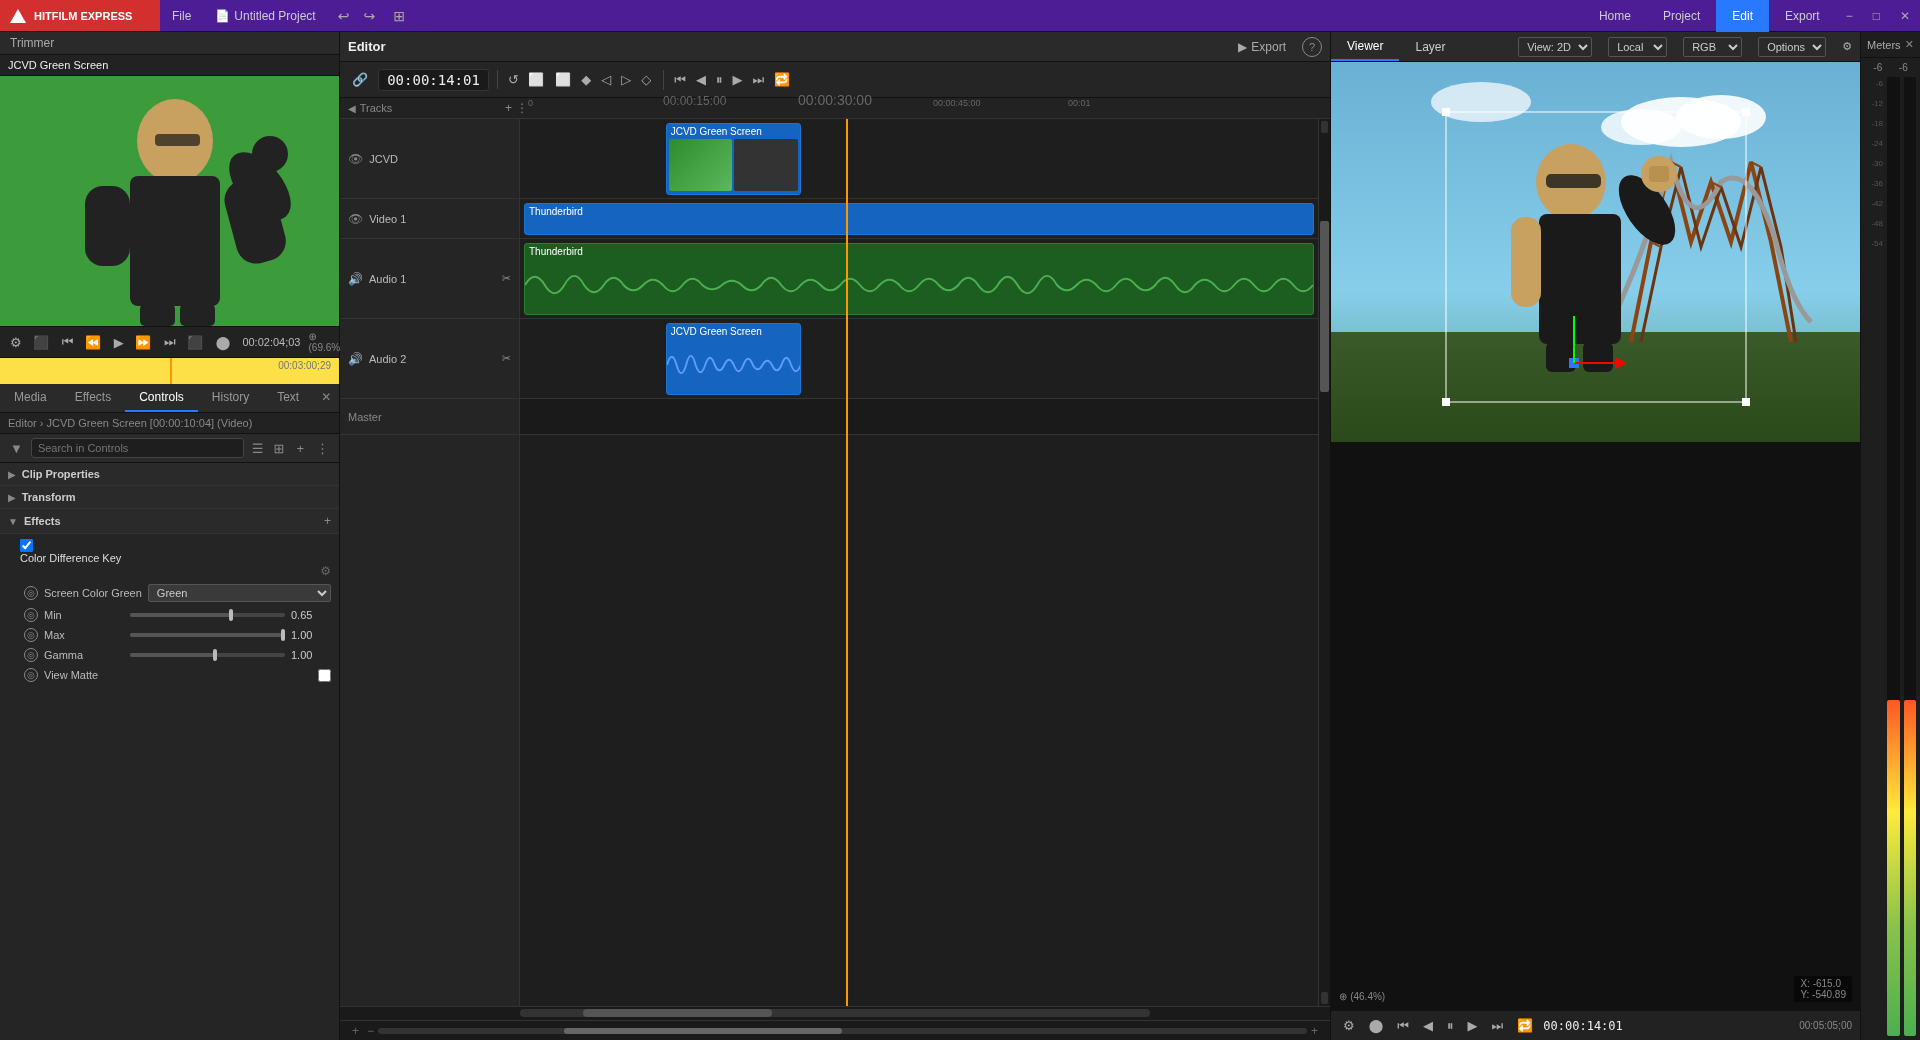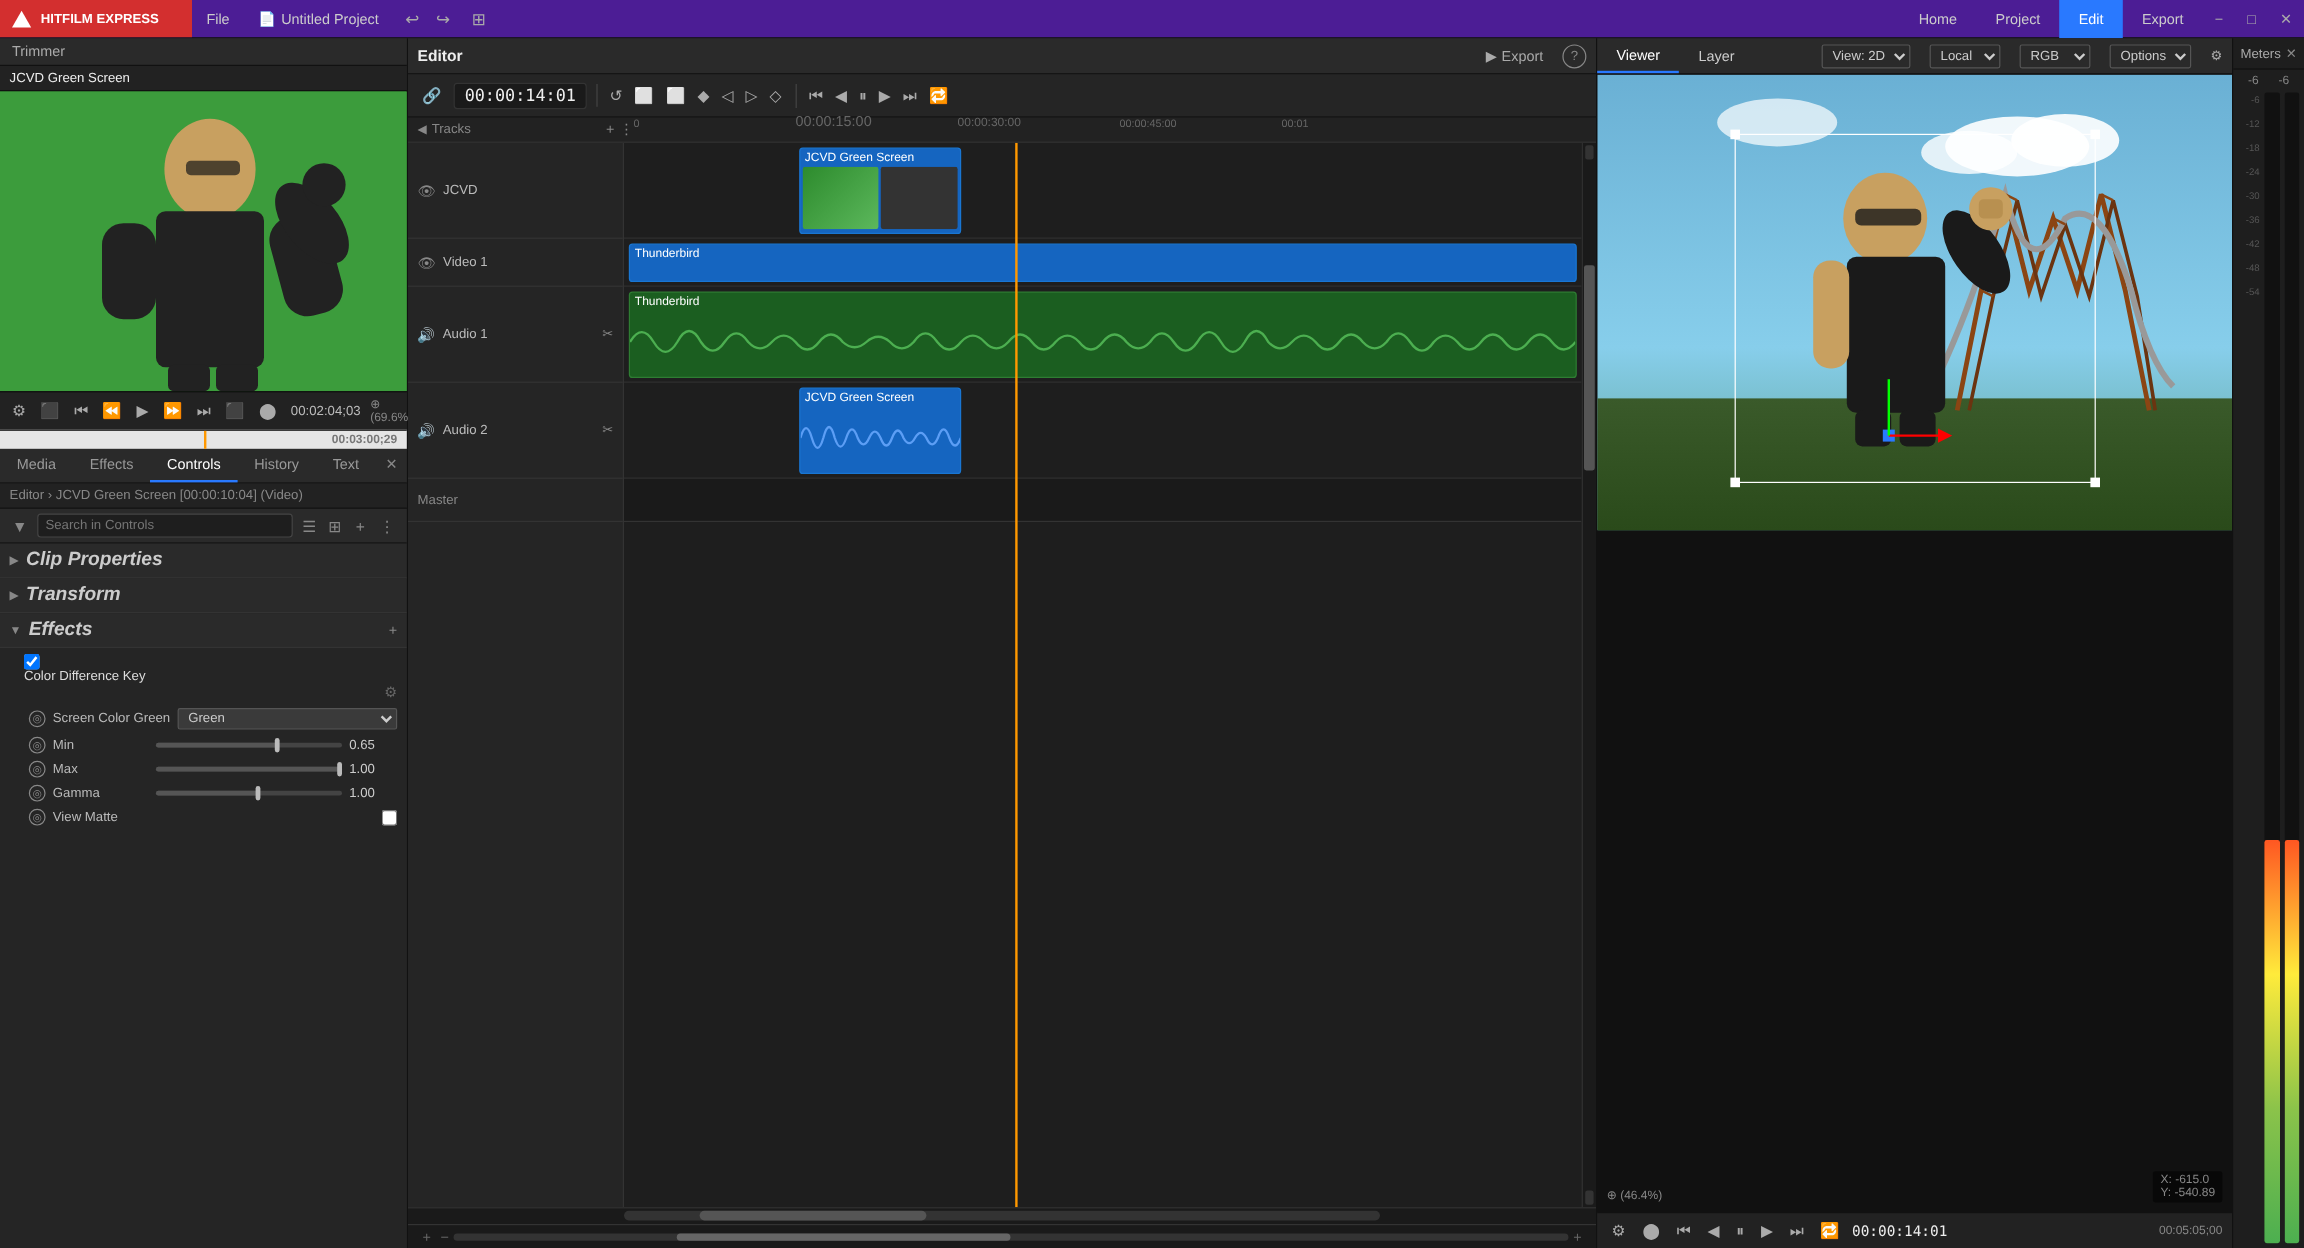--- a/index.html
+++ b/index.html
@@ -28,21 +28,21 @@
     #left-panel { width: 340px; display: flex; flex-direction: column; background: #252525; border-right: 1px solid #111; }
 
     
     #trimmer-header { background: #2a2a2a; padding: 4px 10px; border-bottom: 1px solid #111; font-size: 12px; color: #aaa; }
     #trimmer-title { padding: 4px 8px; font-size: 11px; color: #eee; background: #222; border-bottom: 1px solid #111; }
     #trimmer-preview { position: relative; background: #000; flex: 0 0 250px; overflow: hidden; }
     .green-screen-bg { width: 100%; height: 250px; background: #3c9c3c; position: relative; overflow: hidden; }
     #trimmer-controls { display: flex; align-items: center; gap: 4px; padding: 4px 6px; background: #222; border-top: 1px solid #111; font-size: 11px; color: #888; }
     #trimmer-timecode { font-size: 11px; color: #bbb; padding: 0 4px; }
     #trimmer-zoom { font-size: 10px; color: #888; margin-left: auto; }
-    #trimmer-timeline { height: 16px; background: #e5e5e5; border-top: 1px solid #111; position: relative; font-weight: bold; }
+    #trimmer-timeline { height: 27px; background: #fde047; border-top: 1px solid #111; position: relative; }
     #trimmer-playhead { position: absolute; left: 50%; top: 0; width: 2px; height: 100%; background: #ff9800; }
 
     
     #tabs-panel { display: flex; background: #2a2a2a; border-bottom: 1px solid #111; }
     .tab-item { padding: 6px 14px; font-size: 12px; color: #999; cursor: pointer; border-bottom: 2px solid transparent; }
     .tab-item.active { color: #fff; border-bottom: 2px solid #2979ff; }
     .tab-settings { padding: 6px 8px; margin-left: auto; color: #888; cursor: pointer; }
 
     
     #editor-info { padding: 4px 8px; background: #222; border-bottom: 1px solid #111; font-size: 11px; color: #888; }
@@ -50,21 +50,21 @@
     
     #controls-panel { flex: 1; overflow-y: auto; background: #252525; }
     .controls-toolbar { display: flex; align-items: center; gap: 4px; padding: 4px 6px; background: #2a2a2a; border-bottom: 1px solid #111; }
     .ctrl-icon { color: #888; cursor: pointer; font-size: 13px; padding: 2px 4px; }
     #search-controls { flex: 1; background: #1e1e1e; border: 1px solid #444; border-radius: 3px; padding: 3px 6px; color: #888; font-size: 11px; }
     .view-toggle { display: flex; gap: 2px; }
     .view-btn { background: none; border: none; color: #888; cursor: pointer; font-size: 13px; padding: 2px 4px; }
 
     .section-header { display: flex; align-items: center; padding: 5px 8px; background: #2a2a2a; border-bottom: 1px solid #333; cursor: pointer; font-size: 12px; color: #ccc; }
     .section-chevron { margin-right: 6px; font-size: 10px; color: #888; }
-    .section-label { font-weight: 600; font-size: 16px; font-style: italic; }
+    .section-label { font-weight: 600; font-size: 11px; }
     .section-content { padding: 2px 0; }
 
     .effect-item { display: flex; align-items: flex-start; padding: 3px 8px 3px 20px; flex-direction: column; }
     .effect-checkbox { margin-right: 6px; }
     .effect-name { font-size: 11px; color: #ddd; flex: 1; }
     .effect-settings-btn { color: #666; cursor: pointer; font-size: 12px; margin-left: auto; }
 
     .param-row { display: flex; align-items: center; padding: 3px 8px 3px 24px; gap: 6px; }
     .param-icon { width: 14px; height: 14px; border-radius: 50%; border: 1px solid #888; display: flex; align-items: center; justify-content: center; color: #888; font-size: 9px; cursor: pointer; flex-shrink: 0; }
     .param-name { font-size: 11px; color: #bbb; min-width: 80px; }
@@ -387,21 +387,21 @@
         <span style="font-size:11px; color:#888;">Tracks</span>
         <span style="margin-left:auto; color:#888; cursor:pointer;">+</span>
         <span style="color:#888; cursor:pointer;">⋮</span>
       </div>
 
       <div style="flex:1; position:relative;">
 
         <div style="display:flex; width:100%; height:100%; align-items:flex-end; position:relative;">
           <span style="position:absolute; left:0%; font-size:9px; color:#666;">0</span>
           <span style="position:absolute; left:17%; font-size:12px; color:#666;">00:00:15:00</span>
-          <span style="position:absolute; left:34%; font-size:10px; color:#666;margin-top:16px;">00:00:30:00</span>
+          <span style="position:absolute; left:34%; font-size:14px; color:#666;margin-top:16px;">00:00:30:00</span>
           <span style="position:absolute; left:51%; font-size:9px; color:#666;">00:00:45:00</span>
           <span style="position:absolute; left:68%; font-size:9px; color:#666;">00:01</span>
         </div>
       </div>
     </div>
 
     <div id="timeline-area">
 
       <div id="track-labels">
 

